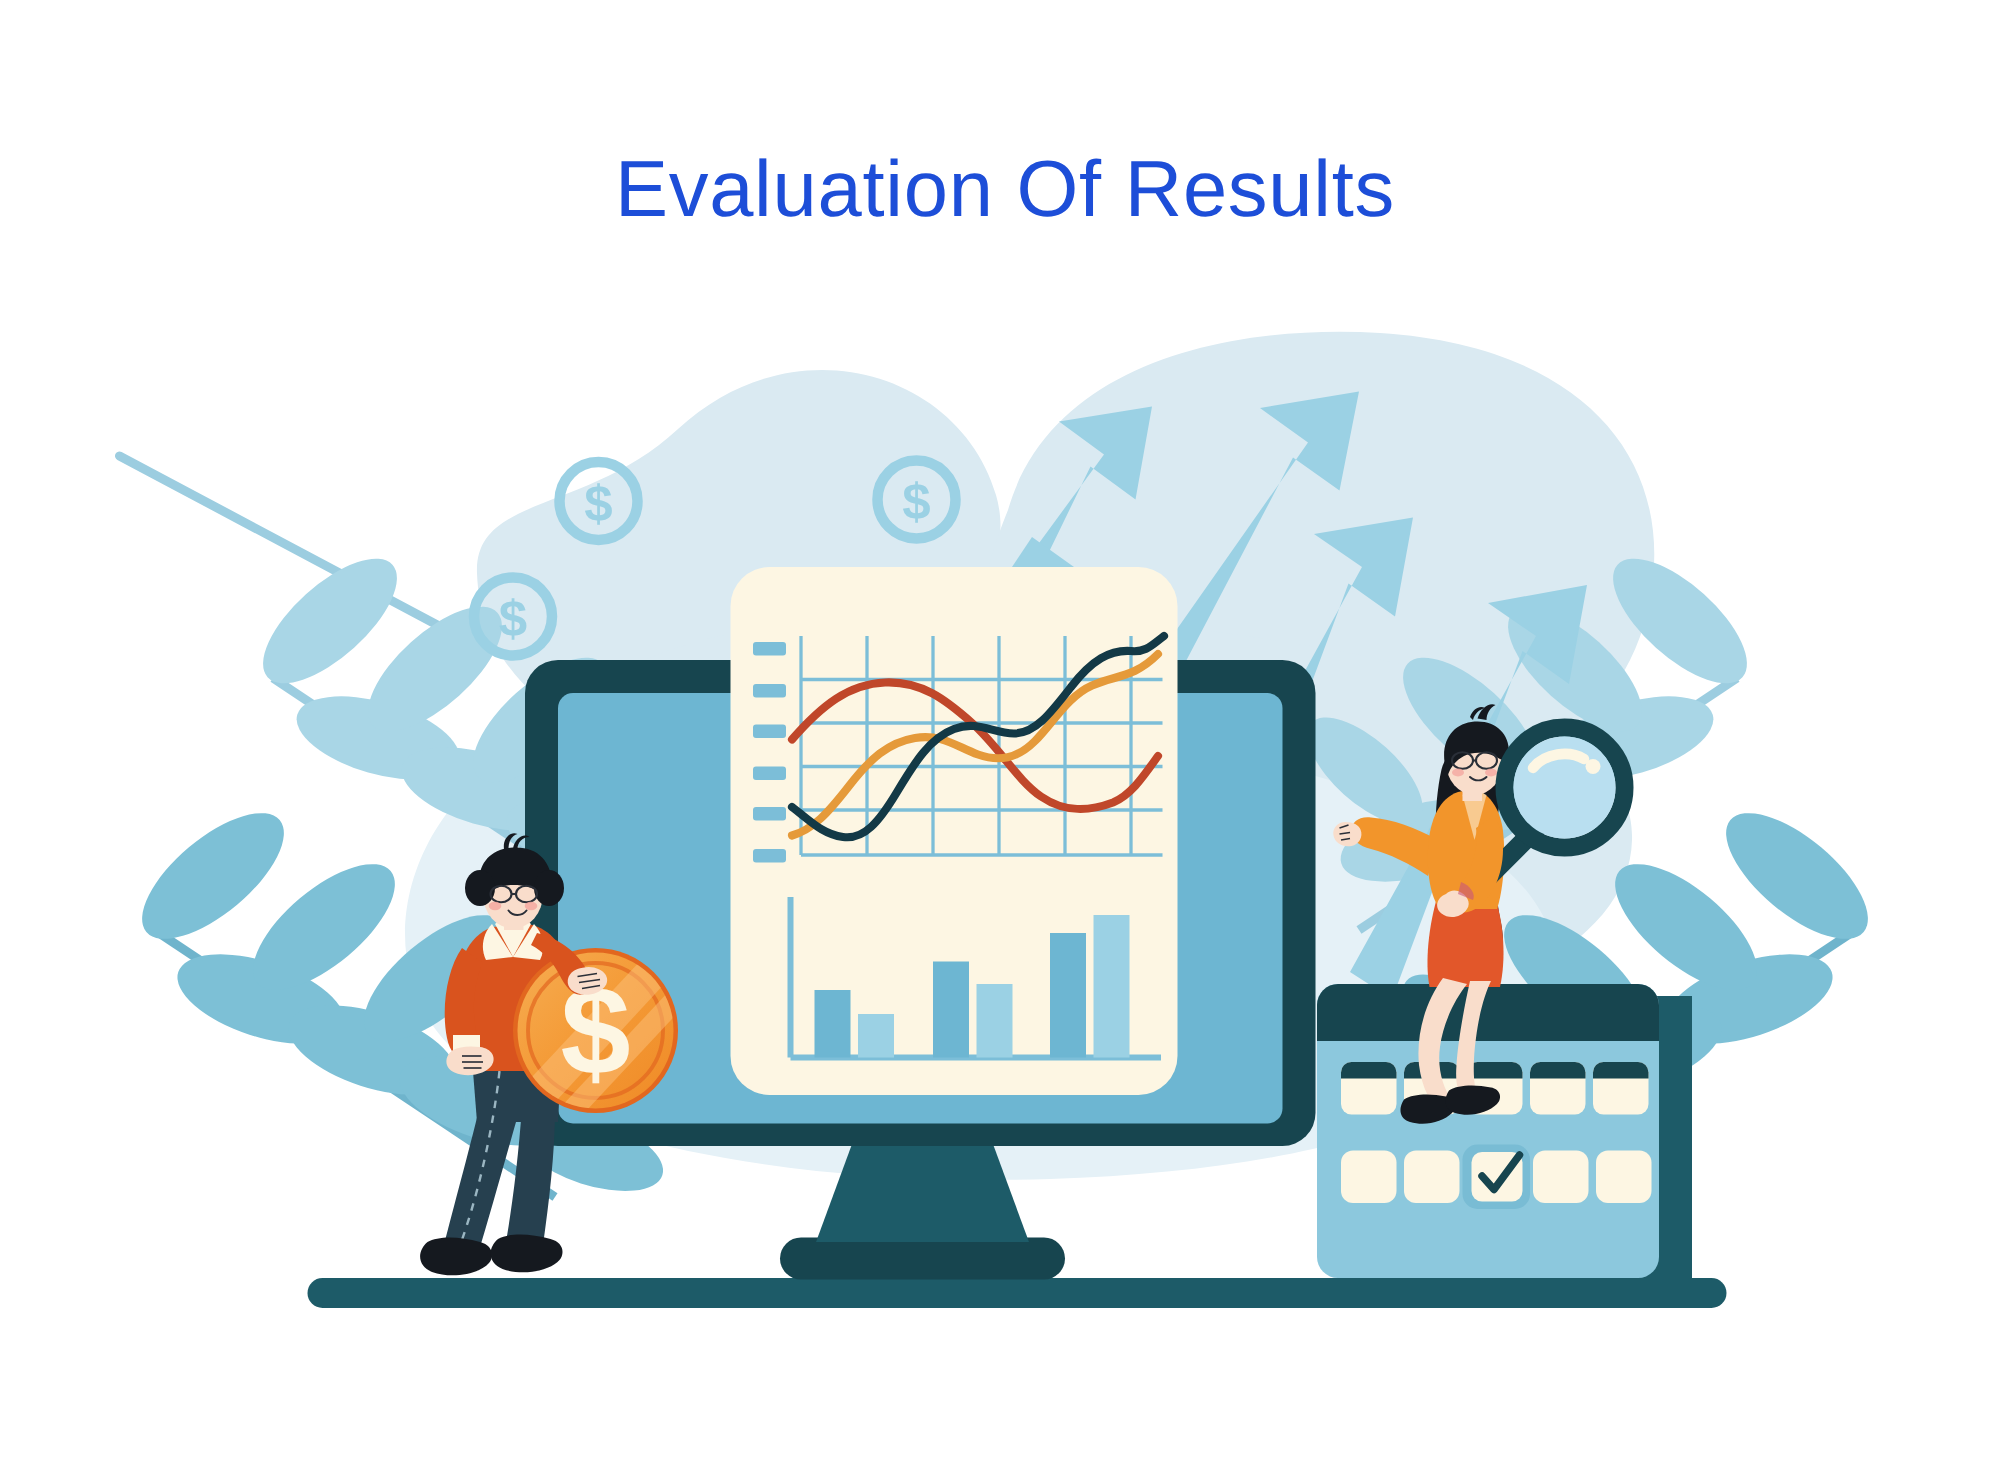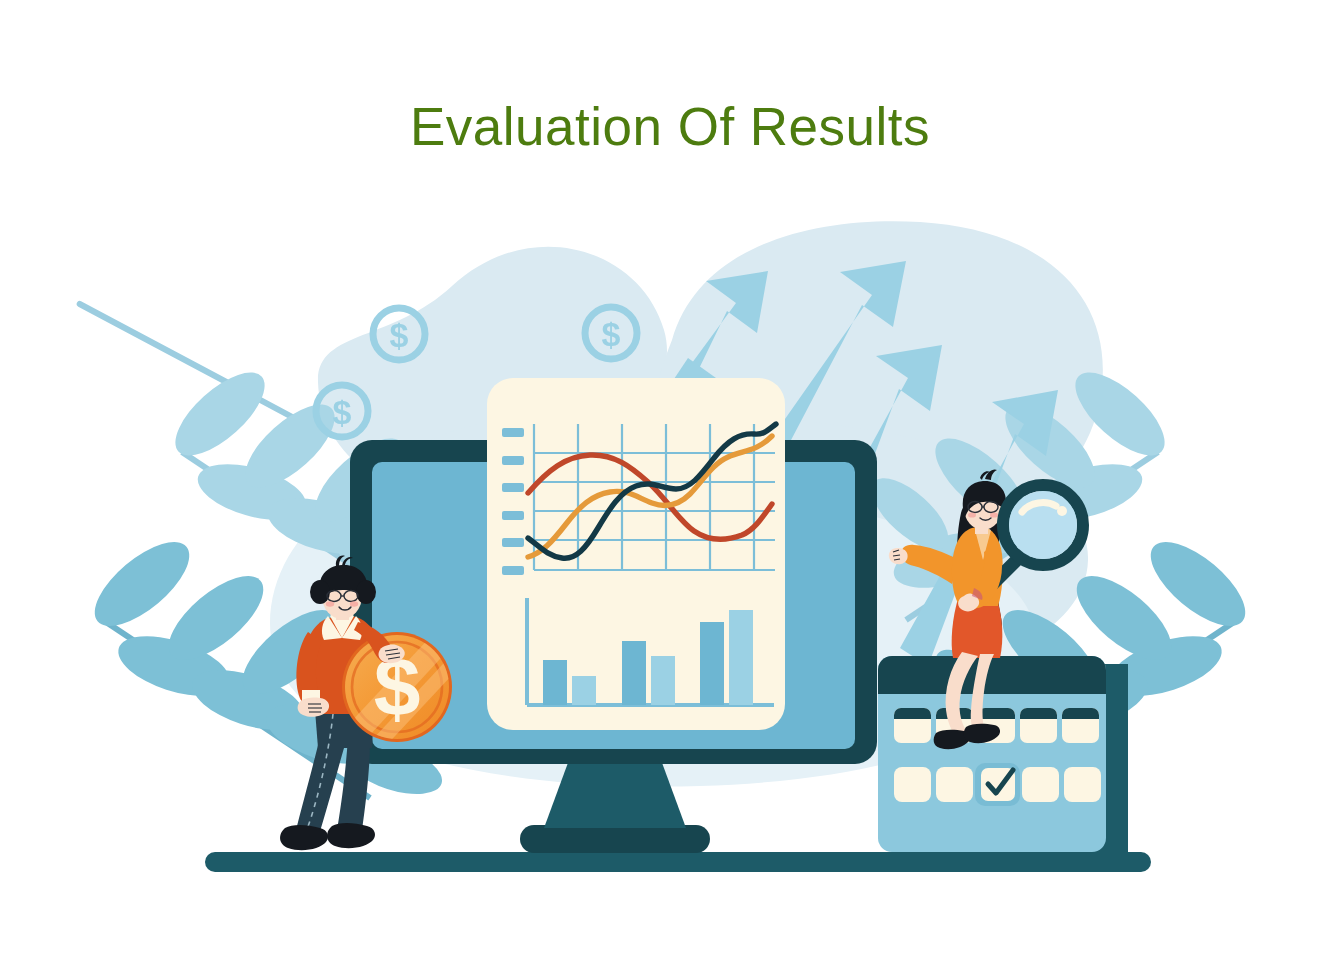--- a/index.html
+++ b/index.html
@@ -8,21 +8,21 @@
     font-family:"Liberation Sans", sans-serif;
     overflow:hidden;
     position:relative;
   }
   #stage{position:absolute;inset:0;width:1340px;height:980px;}
   #title{
     position:absolute;left:0;top:96px;width:1340px;
     text-align:center;
     font-family:"Liberation Sans", sans-serif;
     font-size:53px;font-weight:400;letter-spacing:.5px;
-    color:#4d7c0f;
+    color:#1d4ed8;
     white-space:nowrap;
   }
   svg#art{position:absolute;left:0;top:0;width:1340px;height:980px;display:block;}
 </style>
 </head>
 <body>
 
 <div id="stage">
 
   <div id="title">Evaluation Of Results</div>

